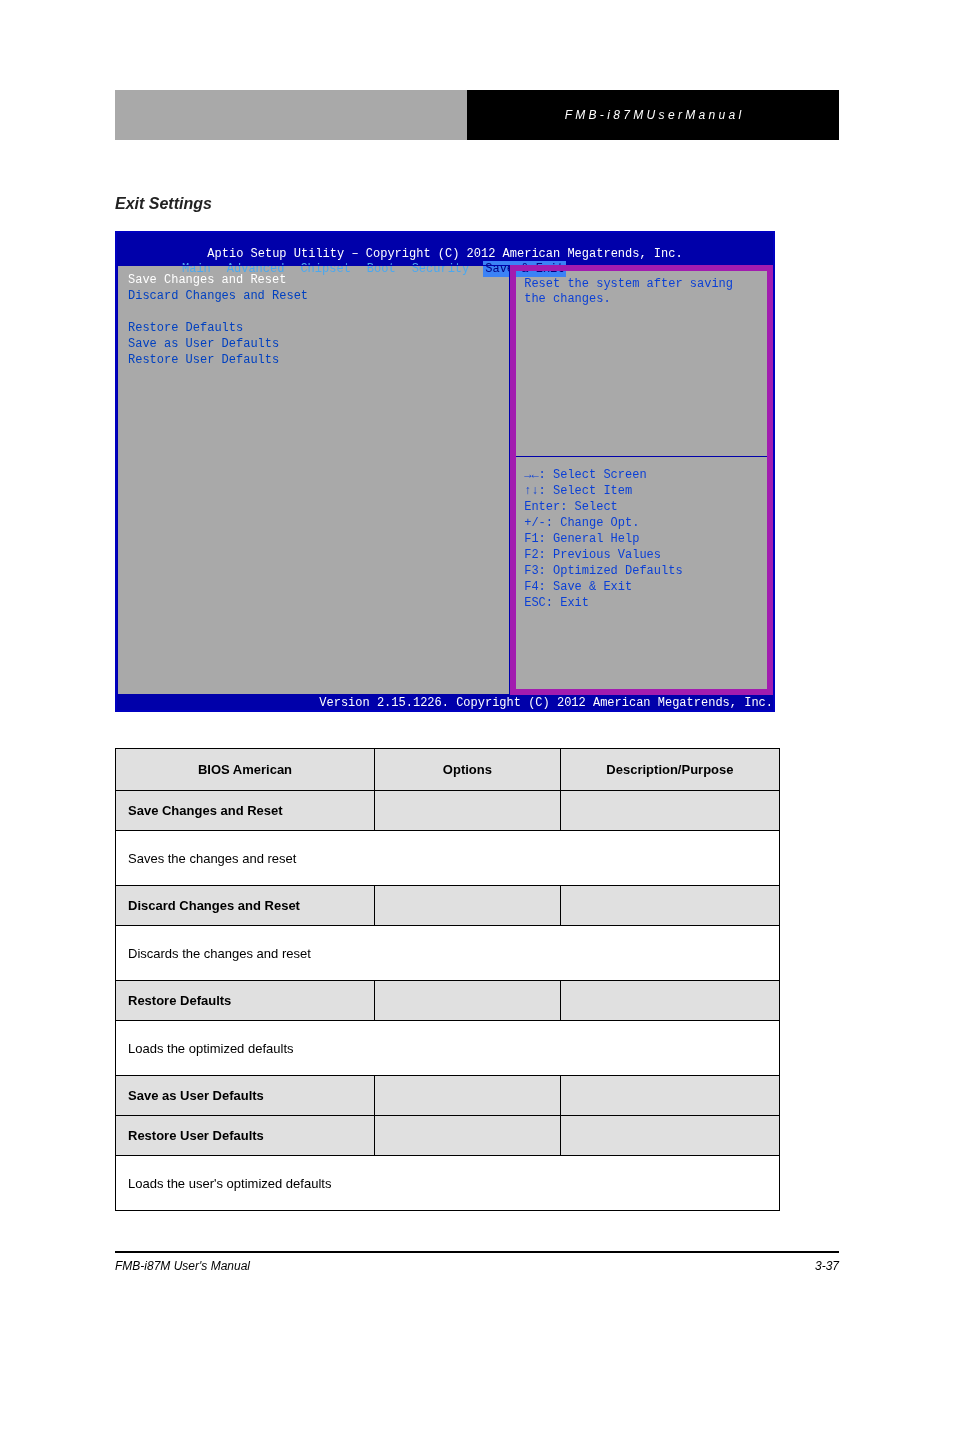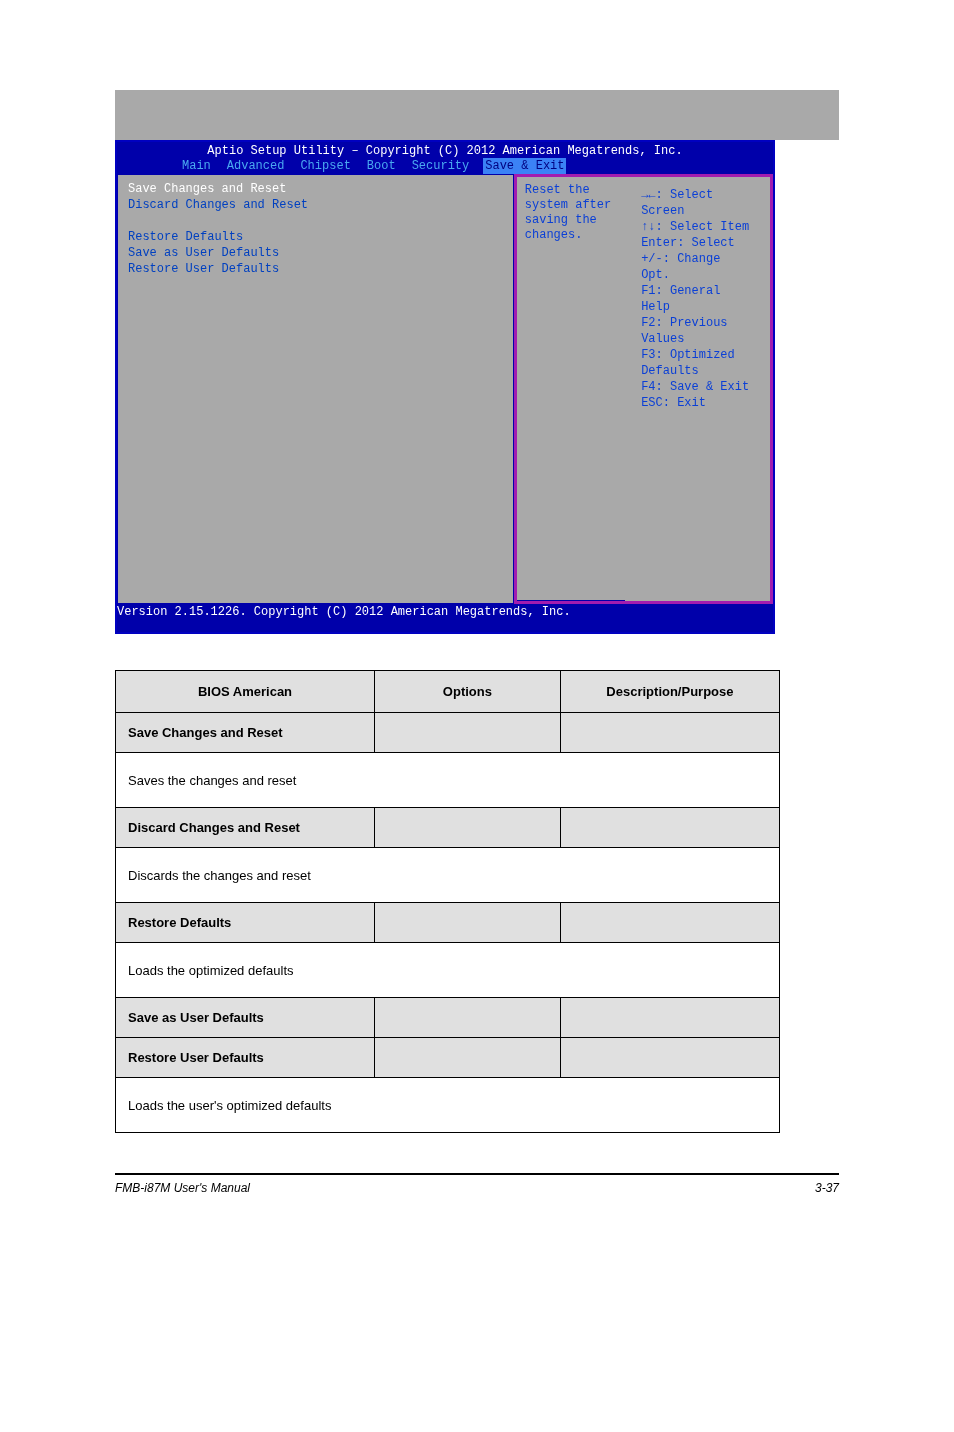--- a/index.html
+++ b/index.html
@@ -47,21 +47,21 @@
     width: 660px;
     border: 2px solid #0000c0;
     font-family: "Courier New", monospace;
     font-size: 12px;
     background: #a9a9a9;
   }
   .bios-title {
     background: #0000aa;
     color: #ffffff;
     height: 32px;
-    padding-top: 2px;
+    padding-top: 14px;
   }
   .bios-title-line {
     text-align: center;
     line-height: 14px;
     white-space: nowrap;
   }
   .bios-tabs {
     padding-left: 26px;
     line-height: 16px;
     color: #4aa8f0;
@@ -86,41 +86,42 @@
     border: 1px solid #0000aa;
     padding: 6px 10px;
     color: #0040c0;
     line-height: 16px;
   }
   .bios-left .selected {
     color: #ffffff;
   }
   .bios-right {
     flex: 1;
-    border: 3px solid #a21caf;
-    display: flex;
+    border: 6px solid #a21caf;
+    display: flex;
+    flex-direction: column;
   }
   .bios-help-top {
     flex: 0.45;
     border-bottom: 1px solid #0000aa;
     padding: 6px 8px;
     color: #0a3fd6;
     line-height: 15px;
   }
   .bios-help-bottom {
     flex: 0.55;
-    padding: 10px 16px;
+    padding: 10px 8px;
     color: #0a3fd6;
     line-height: 16px;
   }
   .bios-footer {
     background: #0000aa;
     color: #ffffff;
-    text-align: left;
-    height: 28px;
+    text-align: right;
+    height: 15px;
     line-height: 16px;
     font-size: 12px;
   }
 
   
   .settings-table {
     margin: 36px 115px 0 115px;
     width: 665px;
     border-collapse: collapse;
     font-size: 13px;
@@ -165,22 +166,26 @@
     gap: 6px;
   }
 </style>
 </head>
 <body>
 
 <div class="page">
 
   <div class="header-bar">
     <div class="header-left"></div>
+    <div class="header-right">
+      <span>F M B - i 8 7 M   U s e r   M a n u a l</span>
+    </div>
   </div>
 
+  <div class="section-title">Exit Settings</div>
 
   <div class="bios">
     <div class="bios-title">
       <div class="bios-title-line">Aptio Setup Utility – Copyright (C) 2012 American Megatrends, Inc.</div>
       <div class="bios-tabs">
         <span class="bios-tab">Main</span>
         <span class="bios-tab">Advanced</span>
         <span class="bios-tab">Chipset</span>
         <span class="bios-tab">Boot</span>
         <span class="bios-tab">Security</span>

